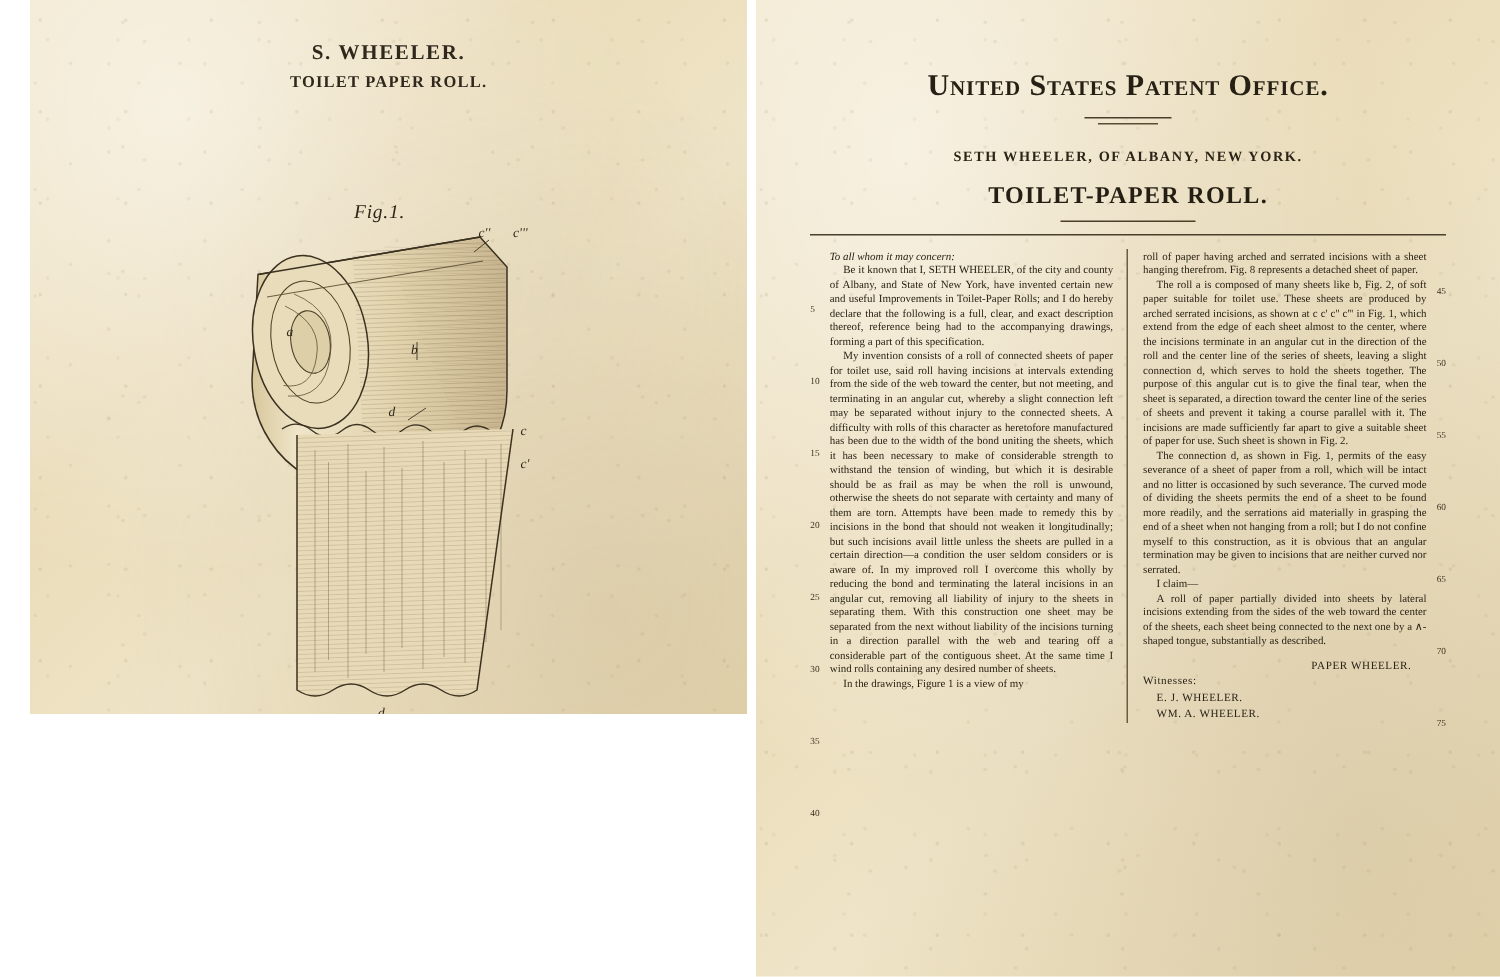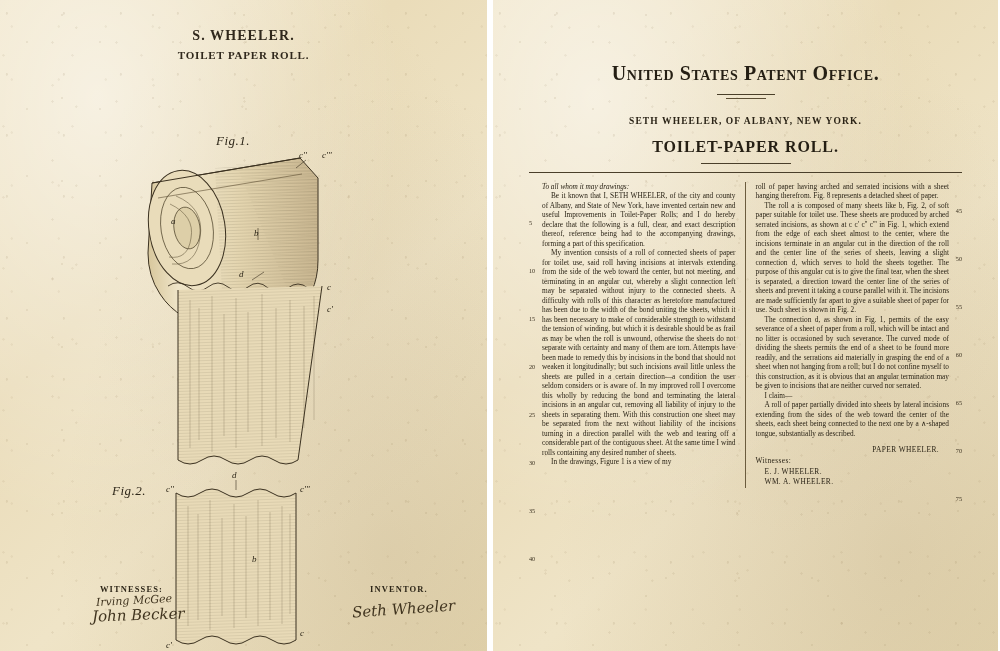--- a/index.html
+++ b/index.html
@@ -41,21 +41,21 @@
       radial-gradient(circle at 68% 18%, rgba(120,95,55,.11) 0 1px, rgba(0,0,0,0) 1.4px),
       radial-gradient(circle at 82% 72%, rgba(120,95,55,.10) 0 1px, rgba(0,0,0,0) 1.4px),
       radial-gradient(circle at 52% 88%, rgba(120,95,55,.09) 0 1px, rgba(0,0,0,0) 1.4px),
       radial-gradient(circle at 25% 50%, rgba(120,95,55,.08) 0 1px, rgba(0,0,0,0) 1.4px),
       radial-gradient(circle at 92% 35%, rgba(120,95,55,.10) 0 1px, rgba(0,0,0,0) 1.4px),
       radial-gradient(circle at 5% 78%, rgba(120,95,55,.09) 0 1px, rgba(0,0,0,0) 1.4px);
     background-size:57px 61px,73px 67px,91px 83px,64px 59px,101px 97px,47px 53px,83px 79px,69px 71px;
     pointer-events:none;
     opacity:.9;
   }
-  .page-left{width:487px;height:651px;}
+  .page-left{width:487px;height:476px;margin-left:20px;}
   .page-right{width:505px;height:651px;}
 
   .inner{position:relative;z-index:2;width:100%;height:100%;}
 
   
   .dwg-head{
     text-align:center;
     color:#30281c;
     margin-top:28px;
   }
@@ -94,21 +94,21 @@
     font-style:italic;
     color:#40341f;
   }
   #wit-sig-a{left:96px;top:566px;font-size:11px;transform:rotate(-3deg);}
   #wit-sig-b{left:92px;top:578px;font-size:15px;transform:rotate(-2deg);}
   #inv-sig{left:352px;top:572px;font-size:15px;transform:rotate(-4deg);}
 
   svg.dwg{position:absolute;left:0;top:0;width:487px;height:651px;}
 
   
-  .r-inner{padding:46px 36px 18px 36px;box-sizing:border-box;height:100%;}
+  .r-inner{padding:30px 36px 18px 36px;box-sizing:border-box;height:100%;}
   .office-title{
     text-align:center;
     font-size:20px;
     letter-spacing:.6px;
     color:#251f14;
     font-weight:700;
     margin-top:16px;
     font-variant:small-caps;
   }
   .rule{
@@ -330,21 +330,21 @@
           <div class="col left">
             <span class="lnum" style="top:37px">5</span>
             <span class="lnum" style="top:85px">10</span>
             <span class="lnum" style="top:133px">15</span>
             <span class="lnum" style="top:181px">20</span>
             <span class="lnum" style="top:229px">25</span>
             <span class="lnum" style="top:277px">30</span>
             <span class="lnum" style="top:325px">35</span>
             <span class="lnum" style="top:373px">40</span>
 
-            <p class="noind ital">To all whom it may drawings:</p>
+            <p class="noind ital">To all whom it may concern:</p>
             <p>Be it known that I, SETH WHEELER, of the city and county of Albany, and State of New York, have invented certain new and useful Improvements in Toilet-Paper Rolls; and I do hereby declare that the following is a full, clear, and exact description thereof, reference being had to the accompanying drawings, forming a part of this specification.</p>
             <p>My invention consists of a roll of connected sheets of paper for toilet use, said roll having incisions at intervals extending from the side of the web toward the center, but not meeting, and terminating in an angular cut, whereby a slight connection left may be separated without injury to the connected sheets. A difficulty with rolls of this character as heretofore manufactured has been due to the width of the bond uniting the sheets, which it has been necessary to make of considerable strength to withstand the tension of winding, but which it is desirable should be as frail as may be when the roll is unwound, otherwise the sheets do not separate with certainty and many of them are torn. Attempts have been made to remedy this by incisions in the bond that should not weaken it longitudinally; but such incisions avail little unless the sheets are pulled in a certain direction—a condition the user seldom considers or is aware of. In my improved roll I overcome this wholly by reducing the bond and terminating the lateral incisions in an angular cut, removing all liability of injury to the sheets in separating them. With this construction one sheet may be separated from the next without liability of the incisions turning in a direction parallel with the web and tearing off a considerable part of the contiguous sheet. At the same time I wind rolls containing any desired number of sheets.</p>
             <p>In the drawings, Figure 1 is a view of my</p>
           </div>
 
           <div class="col right">
             <span class="lnum" style="top:25px">45</span>
             <span class="lnum" style="top:73px">50</span>
             <span class="lnum" style="top:121px">55</span>
             <span class="lnum" style="top:169px">60</span>

